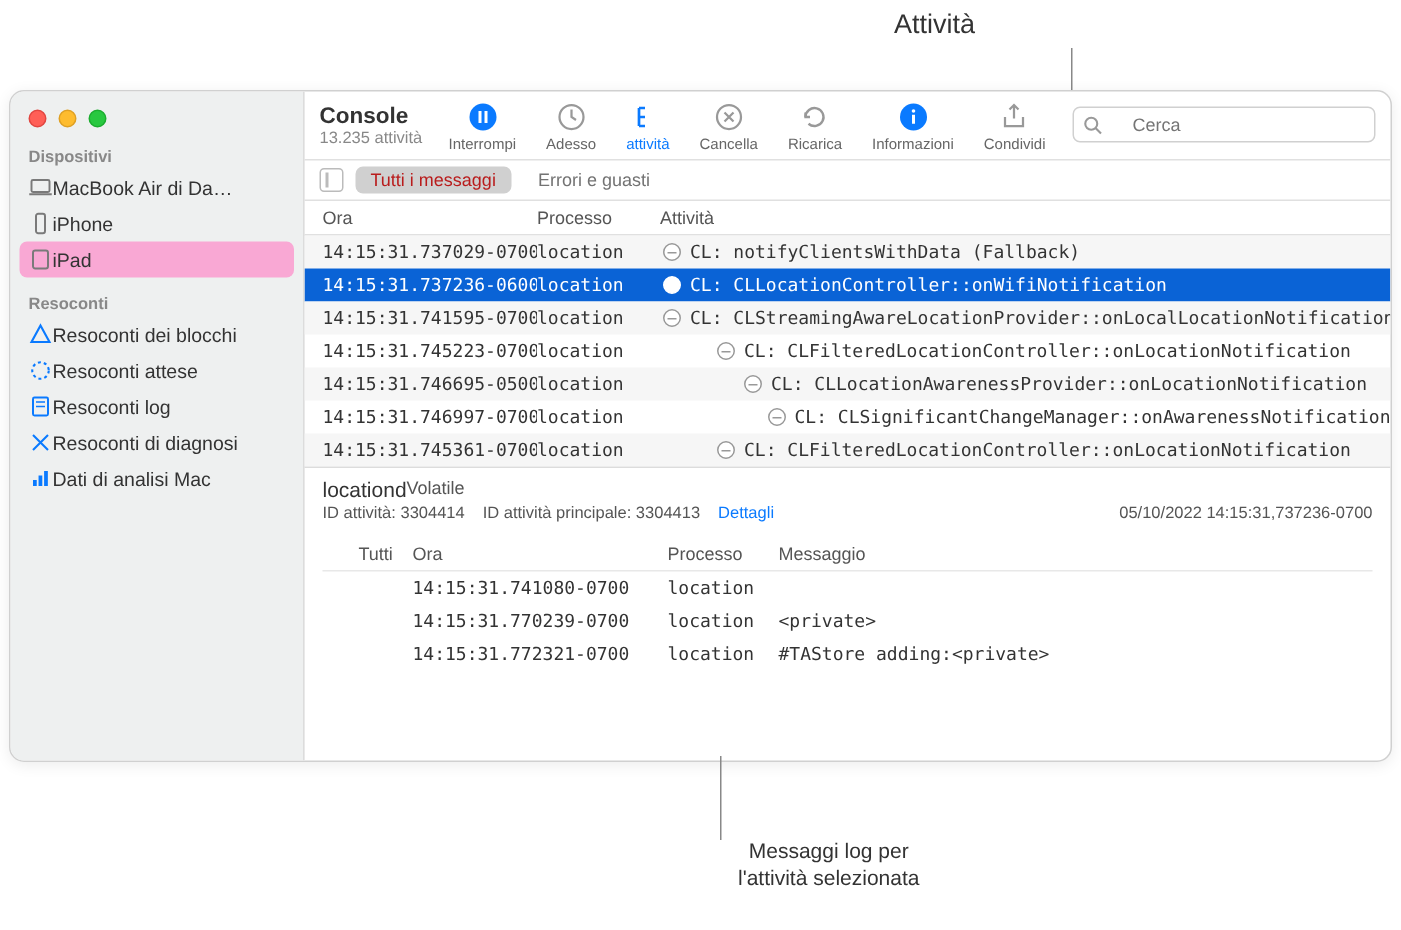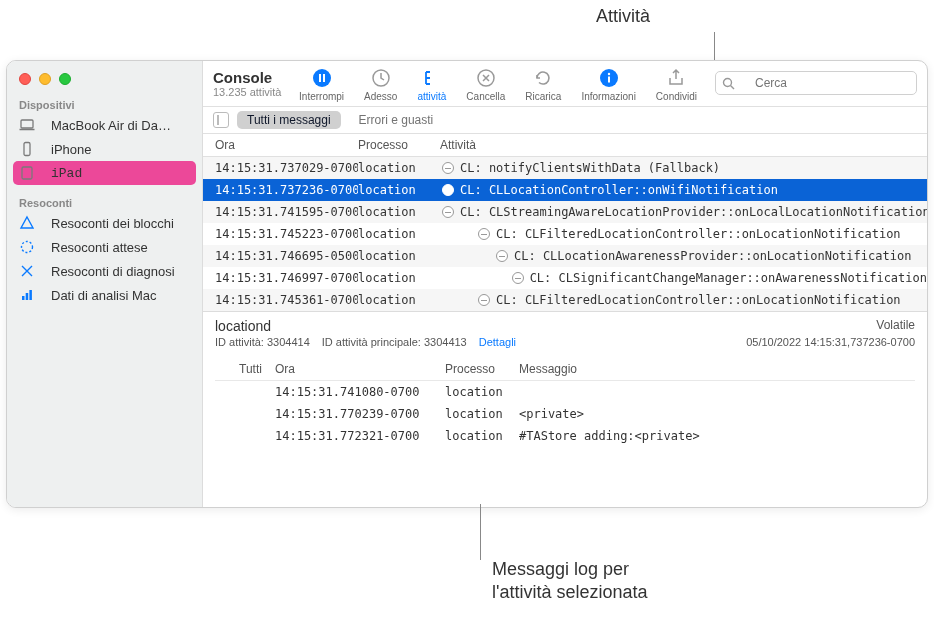--- a/index.html
+++ b/index.html
@@ -24,23 +24,24 @@
     top: 32px;
     left: 714px;
     width: 1px;
     height: 132px;
     background: #888;
   }
   .callout-bottom {
     position: absolute;
     top: 558px;
     left: 492px;
-    font-size: 18px;
+    font-size: 14px;
     color: #333;
     line-height: 1.3;
+    text-align: center;
   }
   .callout-line-bottom {
     position: absolute;
     top: 504px;
     left: 480px;
     width: 1px;
     height: 56px;
     background: #888;
   }
   .window {
@@ -76,32 +77,31 @@
   .tl.green { background:#28c840; border:0.5px solid #1bad2f;}
   .sb-section {
     padding: 4px 12px 2px;
     font-size: 11px;
     font-weight: 600;
     color: #888;
   }
   .sb-item {
     display: flex;
     align-items: center;
-    gap: 16px;
+    gap: 0;
     padding: 4px 12px;
     font-size: 13px;
     color: #333;
     cursor: default;
   }
   .sb-item.selected {
-    background: #ec4899;
+    background: #f9a8d4;
     border-radius: 5px;
     margin: 0 6px;
     padding: 4px 6px;
-    font-family: Liberation Mono, monospace;
   }
   .sb-icon { width: 16px; height: 16px; display:flex; align-items:center; justify-content:center; color:#0a7aff;}
   .sb-icon.gray{ color:#7a7a7a;}
   .main {
     flex: 1;
     display: flex;
     flex-direction: column;
     min-width: 0;
   }
   .toolbar {
@@ -120,21 +120,21 @@
   .search {
     flex:0 0 200px; margin-left:6px; height:24px; border:1px solid #d0d0d0; border-radius:5px;
     display:flex; align-items:center; padding:0 6px; gap:20px; color:#999; margin-top:4px;
   }
   .search input { border:none; outline:none; font-size:12px; flex:1; background:transparent;}
   .filterbar {
     display:flex; align-items:center; gap:8px; padding:4px 10px; border-bottom:1px solid #e0e0e0;
   }
   .sq-icon { width:16px; height:16px; border:1.5px solid #bbb; border-radius:3px; position:relative;}
   .sq-icon:before{content:''; position:absolute; left:3px; top:2px; bottom:2px; width:1.5px; background:#bbb;}
-  .chip { font-size:12px; padding:2px 10px; border-radius:5px; background:#e5e5e5; color:#0f172a;}
+  .chip { font-size:12px; padding:2px 10px; border-radius:5px; background:#e5e5e5; color:#b91c1c;}
   .chip.selected { background:#d0d0d0;}
   .chip.plain { background:transparent; color:#737373;}
   .table-head {
     display:flex; border-bottom:1px solid #e0e0e0; font-size:12px; color:#555; padding:4px 0;
   }
   .col-time { flex:0 0 155px; padding-left:12px;}
   .col-proc { flex:0 0 78px;}
   .col-act { flex:1; padding-left:4px;}
   .rows { overflow:hidden; font-family: "SFMono-Regular", Menlo, Consolas, monospace; font-size:12px;}
   .row { display:flex; align-items:center; height:22px;}
@@ -144,21 +144,21 @@
   .row .c-proc { flex:0 0 78px; white-space:nowrap; overflow:hidden;}
   .row .c-act { flex:1; display:flex; align-items:center; gap:6px; white-space:nowrap; overflow:hidden;}
   .disc { width:12px; height:12px; border-radius:50%; background:#fff; border:1px solid #999; position:relative; flex-shrink:0;}
   .disc:before{content:''; position:absolute; left:2px; right:2px; top:50%; height:1px; background:#999;}
   .disc.sel{ border-color:#fff;}
   .disc.sel:before{ background:#fff;}
   .indent{ display:inline-block;}
   .detail {
     border-top:1px solid #dcdcdc; padding:6px 12px 0; font-size:12px;
   }
-  .detail-top { display:flex; justify-content:space-between; align-items:flex-start;}
+  .detail-top { display:flex; justify-content:flex-start; align-items:flex-start;}
   .detail-title { font-size:14px; font-weight:500; color:#333;}
   .detail-volatile { font-size:12px; color:#555;}
   .detail-meta { display:flex; gap:12px; font-size:11px; color:#555; margin-top:2px; align-items:flex-start;}
   .link { color:#0a7aff;}
   .detail-date { margin-left:auto; font-size:11px; color:#555;}
   .detail-table-head { display:flex; font-size:12px; color:#555; border-bottom:1px solid #e8e8e8; padding:6px 0 4px; margin-top:8px;}
   .dcol-type{ flex:0 0 60px; padding-left:24px;}
   .dcol-time{ flex:0 0 170px;}
   .dcol-proc{ flex:0 0 74px;}
   .dcol-msg{ flex:1;}
@@ -218,20 +218,30 @@
       <span class="sb-icon">
           <svg width="16" height="16" viewBox="0 0 16 16">
             <circle cx="8" cy="8" r="5.5" fill="none" stroke="currentColor" stroke-width="1.4" stroke-dasharray="2 2"></circle>
           </svg>
         </span>
       <span>Resoconti attese</span>
     </div>
     <div class="sb-item">
       <span class="sb-icon">
           <svg width="16" height="16" viewBox="0 0 16 16">
+            <rect x="3" y="2" width="10" height="12" rx="1" fill="none" stroke="currentColor" stroke-width="1.3"></rect>
+            <line x1="5" y1="5" x2="11" y2="5" stroke="currentColor" stroke-width="1"></line>
+            <line x1="5" y1="8" x2="11" y2="8" stroke="currentColor" stroke-width="1"></line>
+          </svg>
+        </span>
+      <span>Resoconti log</span>
+    </div>
+    <div class="sb-item">
+      <span class="sb-icon">
+          <svg width="16" height="16" viewBox="0 0 16 16">
             <path d="M3 13 L13 3 M3 3 L13 13" stroke="currentColor" stroke-width="1.4" fill="none"></path>
           </svg>
         </span>
       <span>Resoconti di diagnosi</span>
     </div>
     <div class="sb-item">
       <span class="sb-icon">
           <svg width="16" height="16" viewBox="0 0 16 16">
             <rect x="3" y="9" width="2.5" height="4" fill="currentColor"></rect>
             <rect x="6.7" y="6" width="2.5" height="7" fill="currentColor"></rect>
@@ -340,21 +350,21 @@
         <div class="row alt">
           <div class="c-time">14:15:31.737029-0700</div>
           <div class="c-proc">location</div>
           <div class="c-act">
             <span class="indent" style="width: 0px;"></span>
             <span class="disc"></span>
             <span>CL: notifyClientsWithData (Fallback)</span>
           </div>
         </div>
         <div class="row sel">
-          <div class="c-time">14:15:31.737236-0700</div>
+          <div class="c-time">14:15:31.737236-0600</div>
           <div class="c-proc">location</div>
           <div class="c-act">
             <span class="indent" style="width: 0px;"></span>
             <span class="disc sel"></span>
             <span>CL: CLLocationController::onWifiNotification</span>
           </div>
         </div>
         <div class="row alt">
           <div class="c-time">14:15:31.741595-0700</div>
           <div class="c-proc">location</div>

